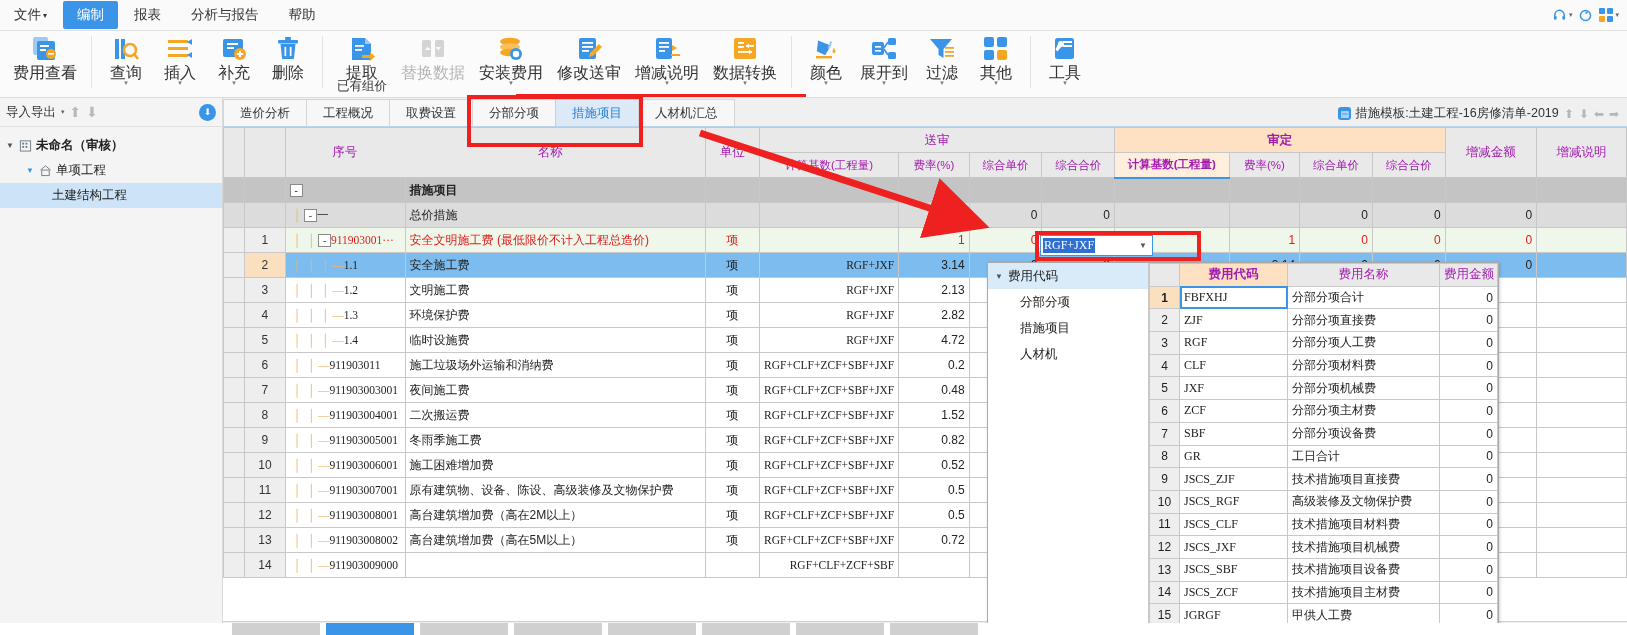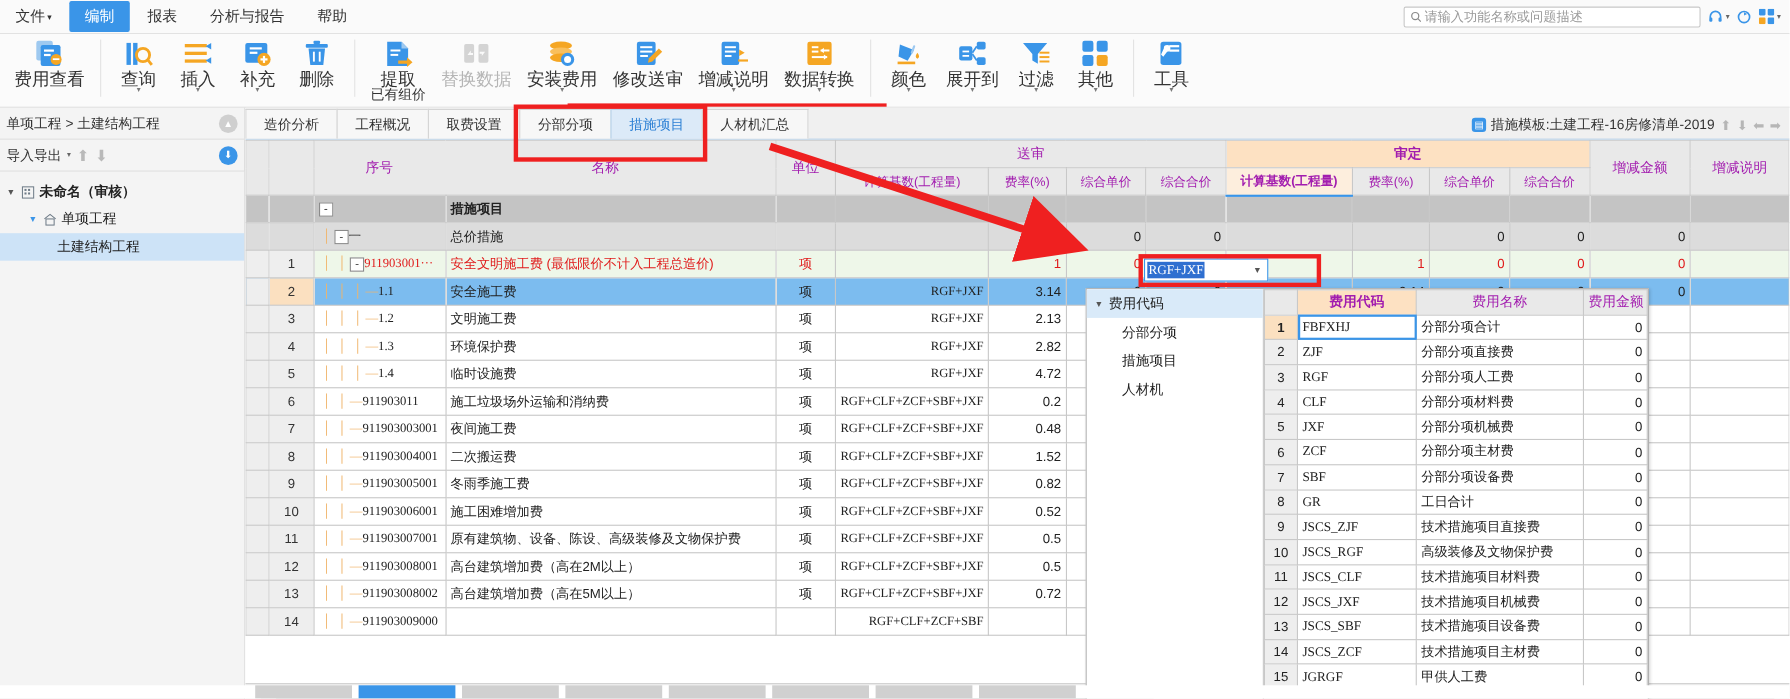--- a/index.html
+++ b/index.html
@@ -149,27 +149,20 @@
   <div class="menubar">
     <div class="menu-item">
       <span>文件</span><span class="menu-caret">▾</span>
     </div>
     <div class="menu-item active">编制</div>
     <div class="menu-item">报表</div>
     <div class="menu-item">分析与报告</div>
     <div class="menu-item">帮助</div>
 
     <div class="menubar-right">
-      <div class="searchbox">
-        <svg width="11" height="11" viewBox="0 0 12 12">
-          <circle cx="5" cy="5" r="3.5" fill="none" stroke="#8a8a8a" stroke-width="1.2"></circle>
-          <line x1="7.6" y1="7.6" x2="10.5" y2="10.5" stroke="#8a8a8a" stroke-width="1.2"></line>
-        </svg>
-        <input type="text" placeholder="请输入功能名称或问题描述" style="">
-      </div>
       <span class="mini-ico">
         <svg width="15" height="15" viewBox="0 0 16 16">
           <path d="M3 9V7.5a5 5 0 0 1 10 0V9" fill="none" stroke="#3a95e8" stroke-width="1.6"></path>
           <rect x="2" y="8.5" width="3" height="4" rx="1.2" fill="#3a95e8"></rect>
           <rect x="11" y="8.5" width="3" height="4" rx="1.2" fill="#3a95e8"></rect>
         </svg>
           <span class="caret-small">▾</span>
       </span>
       <span class="mini-ico">
         <svg width="15" height="15" viewBox="0 0 16 16">
@@ -414,24 +407,20 @@
         <span class="dn">▾</span>
       </div>
     </div>
 
     <div class="ann-underline" style="left:516px;top:63px;width:290px;"></div>
   </div>
 
   <div class="body">
 
     <div class="sidebar">
-      <div class="bc">
-        <span>单项工程 &gt; 土建结构工程</span>
-        <span class="collapse">▲</span>
-      </div>
       <div class="sbtools">
         <span>导入导出</span>
         <span class="caret-small">▾</span>
         <span class="arrow">⬆</span>
         <span class="arrow">⬇</span>
         <span class="dlbtn">⬇</span>
       </div>
       <div class="tree">
         <div class="tnode lvl1">
           <span class="tri grey">▼</span>

